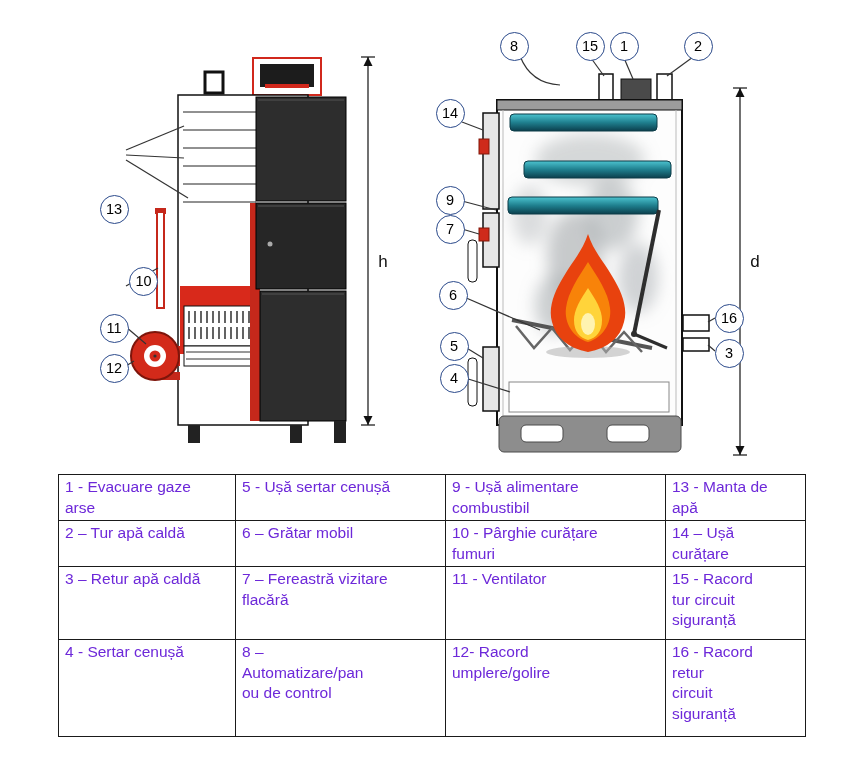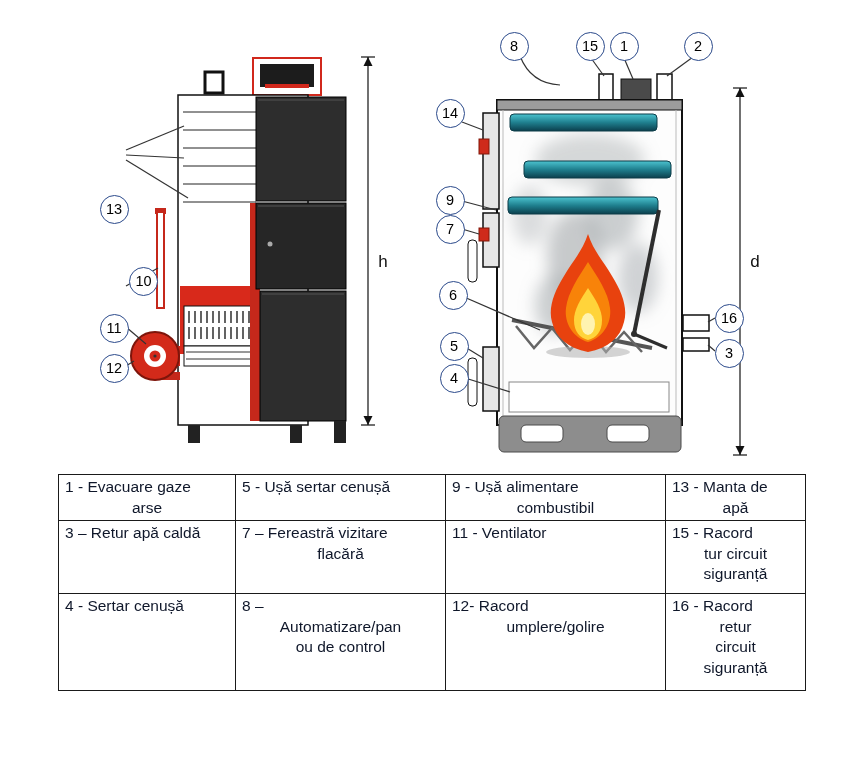--- a/index.html
+++ b/index.html
@@ -7,22 +7,22 @@
   .stage{position:relative;width:860px;height:759px;overflow:hidden;background:#fff;}
   svg.diagram{position:absolute;left:0;top:0;}
   .callout-layer{position:absolute;left:0;top:0;width:860px;height:470px;pointer-events:none;}
   .callout{position:absolute;width:27px;height:27px;margin-left:-13.5px;margin-top:-13.5px;
            border:1.5px solid #2b4a8b;border-radius:50%;background:#fff;
            display:flex;align-items:center;justify-content:center;
            font-size:14.5px;color:#000;line-height:1;}
   .dim-label{position:absolute;transform:translate(-50%,-50%);font-size:17px;color:#111;}
   table.legend{position:absolute;left:58px;top:474px;border-collapse:collapse;table-layout:fixed;width:747px;}
   table.legend td{border:1.2px solid #1a1a1a;vertical-align:top;padding:2px 6px;
-                  font-size:15.5px;line-height:20.5px;color:#0f172a;overflow:hidden;}
-  table.legend td div:nth-child(n+2){text-align:center;}
+                  font-size:15.5px;line-height:20.5px;color:#6d28d9;overflow:hidden;}
+  table.legend td div:nth-child(n+2){text-align:left;}
 </style>
 </head>
 <body>
 
 <div class="stage">
 
   <svg class="diagram" width="860" height="470" viewBox="0 0 860 470" xmlns="http://www.w3.org/2000/svg">
     <defs>
       <linearGradient id="tealg" x1="0" y1="0" x2="0" y2="1">
         <stop offset="0" stop-color="#4cc3cf"></stop>
@@ -251,20 +251,36 @@
           </td>
         <td>
             <div>9 - Ușă alimentare</div>
             <div>combustibil</div>
           </td>
         <td>
             <div>13 - Manta de</div>
             <div>apă</div>
           </td>
       </tr>
+      <tr style="height:44px">
+        <td>
+            <div>2 – Tur apă caldă</div>
+          </td>
+        <td>
+            <div>6 – Grătar mobil</div>
+          </td>
+        <td>
+            <div>10 -  Pârghie curățare</div>
+            <div>fumuri</div>
+          </td>
+        <td>
+            <div>14 – Ușă</div>
+            <div>curățare</div>
+          </td>
+      </tr>
       <tr style="height:73px">
         <td>
             <div>3 – Retur apă caldă</div>
           </td>
         <td>
             <div>7 – Fereastră vizitare</div>
             <div>flacără</div>
           </td>
         <td>
             <div>11 - Ventilator</div>

